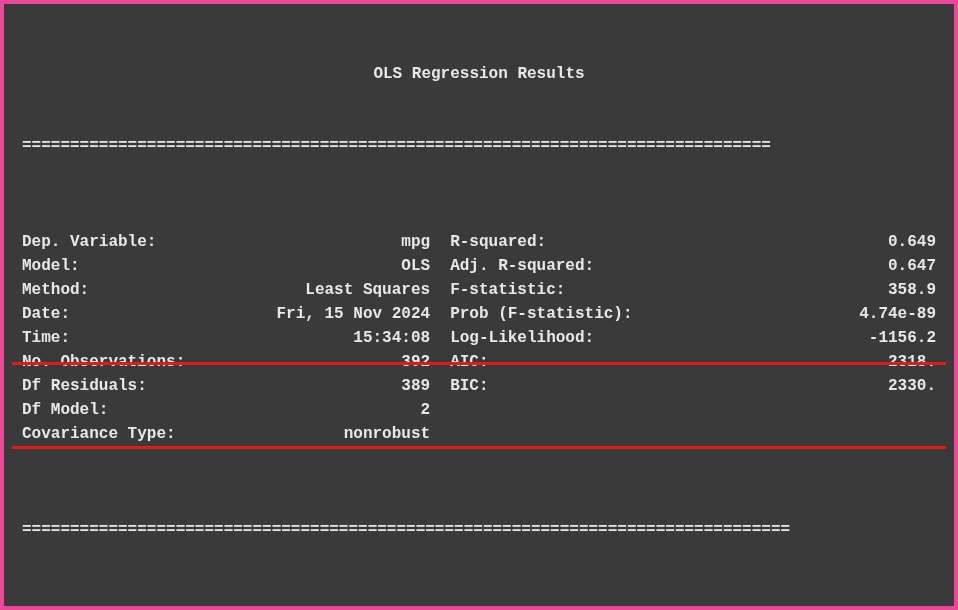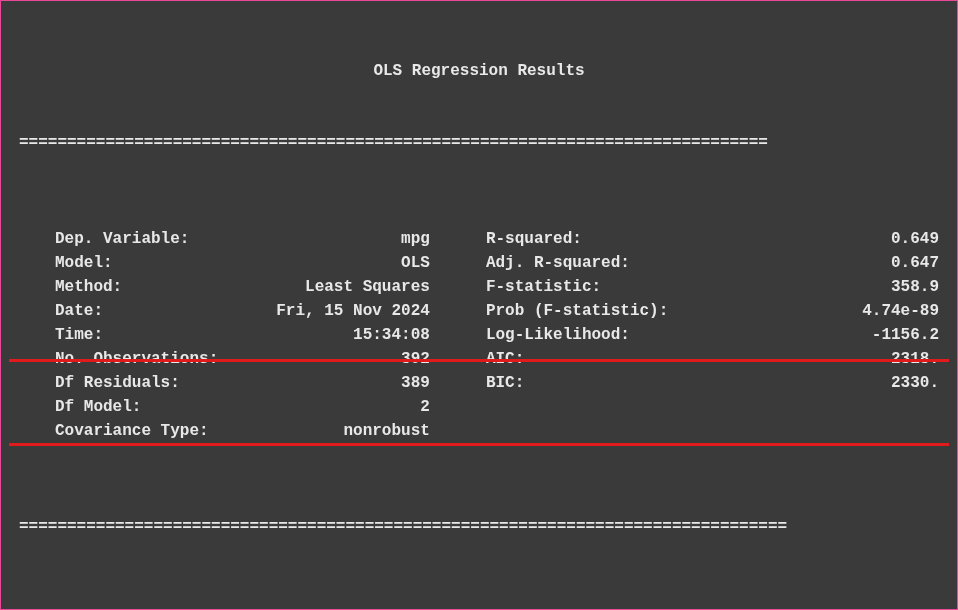--- a/index.html
+++ b/index.html
@@ -10,21 +10,21 @@
     color: #e8e8e8;
     font-size: 16px;
     line-height: 1.5;
   }
   .container {
     width: 958px;
     height: 610px;
     box-sizing: border-box;
     padding: 10px 18px;
     background: #3a3a3a;
-    border: 1px solid #ec4899;
+    border: 4px solid #ec4899;
     white-space: pre;
     font-weight: bold;
     position: relative;
   }
   .title {
     text-align: center;
     white-space: pre;
   }
   .divider {
     letter-spacing: 0;
@@ -36,21 +36,20 @@
     display: flex;
     width: 420px;
   }
   .col-right {
     display: flex;
     width: 500px;
     justify-content: center;
   }
   .label {
     flex: 0 0 auto;
-    margin-left: 36px;
   }
   .value {
     flex: 1;
     text-align: right;
   }
   .redbar {
     position: absolute;
     left: 8px;
     right: 8px;
     height: 3px;

